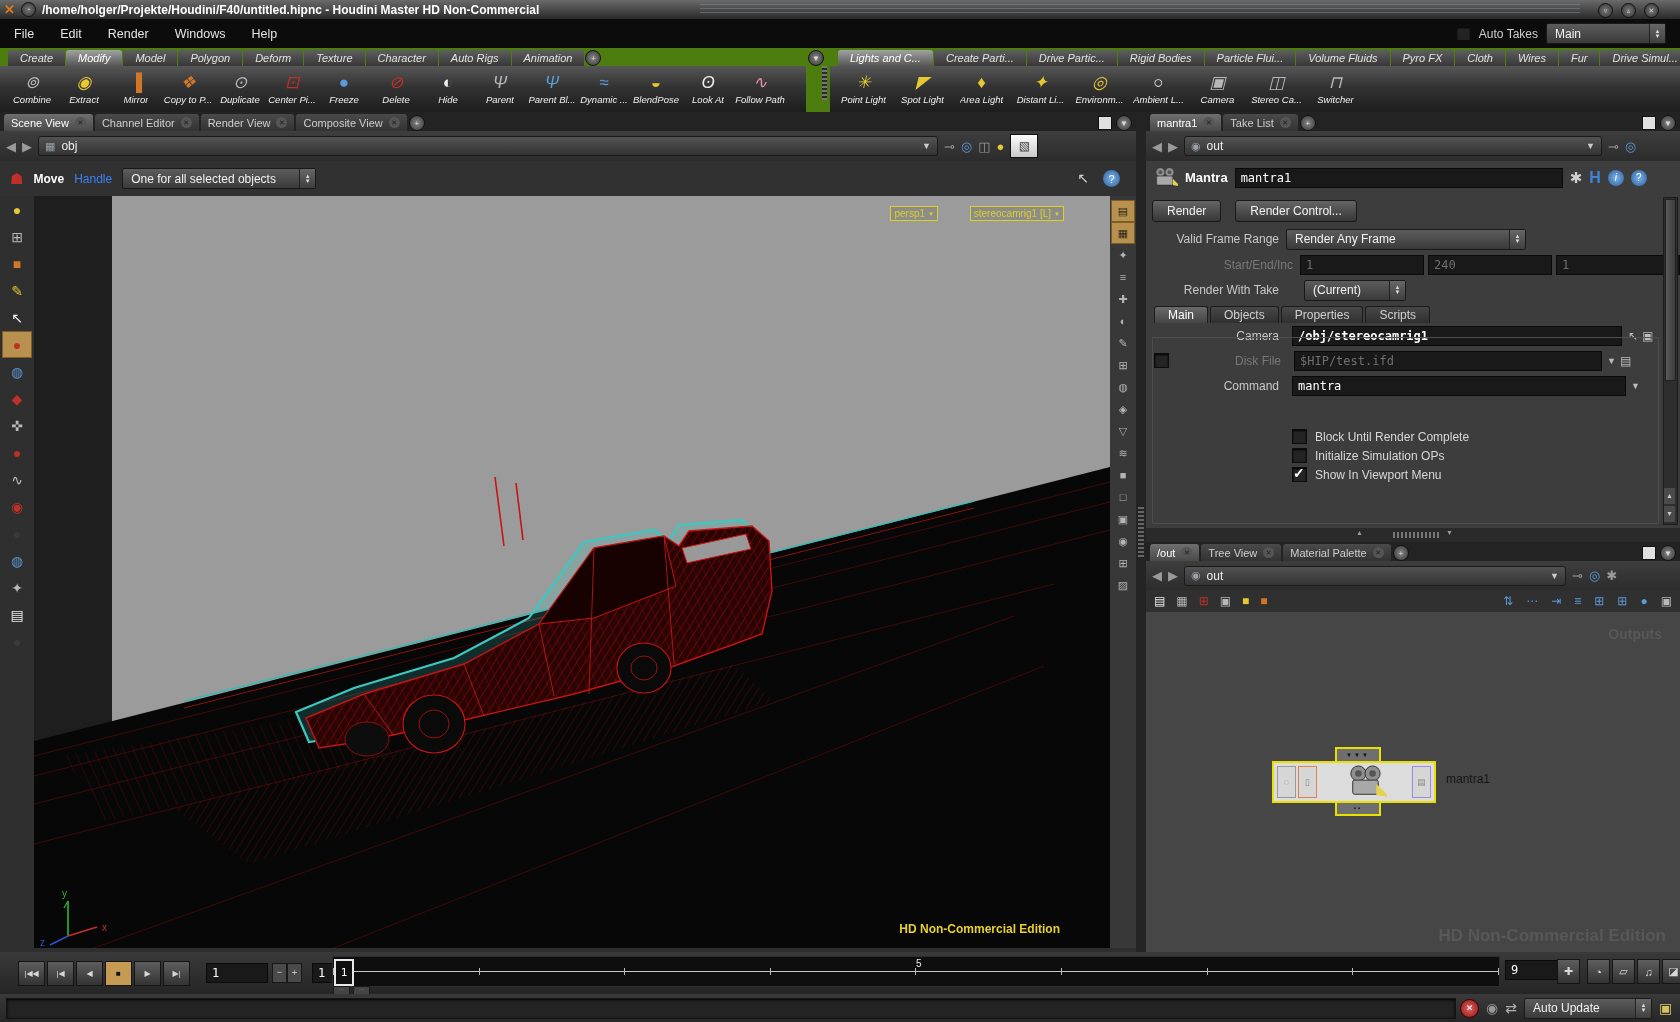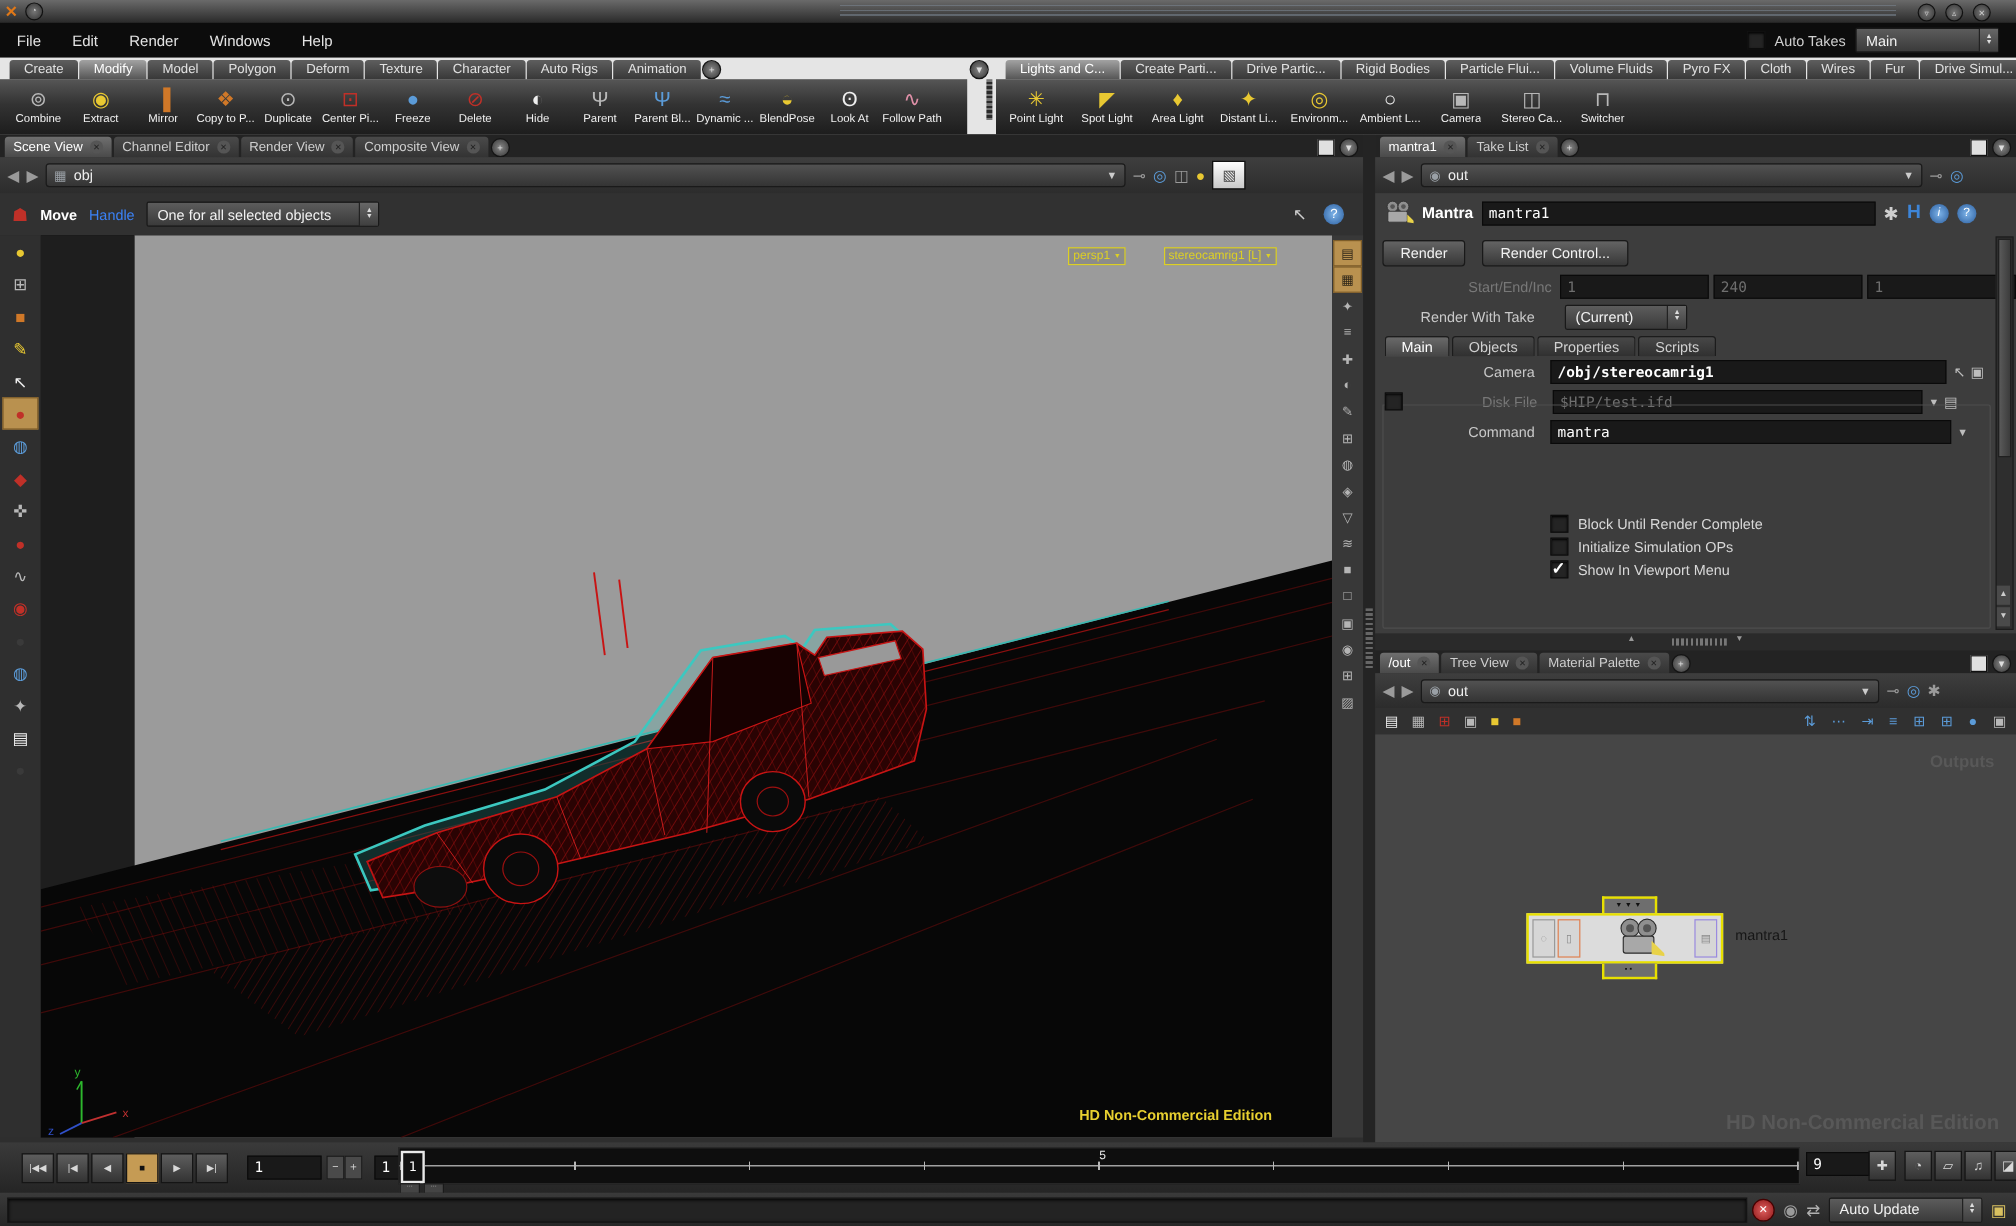--- a/index.html
+++ b/index.html
@@ -18,21 +18,21 @@
       background:repeating-linear-gradient(#7b8794 0 1px,transparent 1px 4px);opacity:.55;}
   .wmbtn{width:13px;height:13px;border-radius:50%;background:radial-gradient(#777,#333);
          border:1px solid #111;display:flex;align-items:center;justify-content:center;
          font-size:7px;color:#ccc;}
   .menubar{left:0;top:19px;width:1680px;height:29px;background:#0c0c0c;display:flex;
            align-items:center;padding-left:14px;box-sizing:border-box;gap:26px;}
   .menubar .mitem{color:#e4e4e4;font-size:12.5px;}
   .menu-right{position:absolute;right:14px;top:0;height:29px;display:flex;align-items:center;gap:8px;}
 
   
-  .shelf{left:0;top:48px;width:1680px;height:64px;background:#e5e5e5;}
+  .shelf{left:0;top:48px;width:1680px;height:64px;background:#4d7c0f;font-style:italic;}
   .shelftabs{display:flex;align-items:flex-end;height:18px;gap:1px;padding-left:8px;}
   .shelftab{height:16px;padding:0 12px;display:flex;align-items:center;border-radius:3px 3px 0 0;
             background:linear-gradient(#5e5e5e,#383838);color:#e2e2e2;font-size:11px;white-space:nowrap;}
   .shelftab[data-active="true"]{background:linear-gradient(#a2a2a2,#565656);color:#fff;}
   .shelftools{display:flex;height:46px;background:linear-gradient(#565656,#333 45%,#1d1d1d);
               padding-left:6px;align-items:center;}
   .tool{width:52px;display:flex;flex-direction:column;align-items:center;gap:1px;}
   .tool .tg{font-size:17px;line-height:20px;height:20px;}
   .tool .tl{font-size:9.5px;color:#f0f0f0;white-space:nowrap;max-width:52px;overflow:hidden;}
   .roundbtn{width:14px;height:14px;border-radius:50%;background:radial-gradient(#888,#333);
@@ -105,20 +105,21 @@
   .watermark{font-weight:bold;color:#585858;}
 </style>
 </head>
 <body>
 
 <div id="app">
 
   <div class="abs titlebar">
     <span style="color:#e07818;font-weight:bold;font-size:13px;">✕</span>
     <span class="wmbtn">◔</span>
+    <span class="apptitle">/home/holger/Projekte/Houdini/F40/untitled.hipnc - Houdini Master HD Non-Commercial</span>
   </div>
   <div class="abs title-stripes"></div>
   <div class="abs flex" style="left:1598px;top:3px;gap:8px;">
     <span class="wmbtn">▿</span>
     <span class="wmbtn">▵</span>
     <span class="wmbtn">✕</span>
   </div>
 
   <div class="abs menubar">
 
@@ -705,20 +706,27 @@
 
     <div class="flex" style="gap:14px;padding:6px 0 4px 6px;">
       <div class="hbtn">
         <span>Render</span>
       </div>
       <div class="hbtn">
         <span>Render Control...</span>
       </div>
     </div>
 
+    <div class="flex" style="height:26px;">
+      <span class="plabel" style="width:133px;">Valid Frame Range</span>
+      <div class="drop" style="width:238px;margin-left:7px;">
+        <span class="dtxt">Render Any Frame</span>
+        <span class="spin">▲<br>▼</span>
+      </div>
+    </div>
 
     <div class="flex" style="height:25px;">
       <span class="plabel dis" style="width:133px;margin-left:48px;">Start/End/Inc</span>
       <div class="flex" style="margin-left:7px;gap:4px;">
 
           <div class="pfield dis" style="width:112px;">
             <span>1</span>
           </div>
 
           <div class="pfield dis" style="width:112px;">

